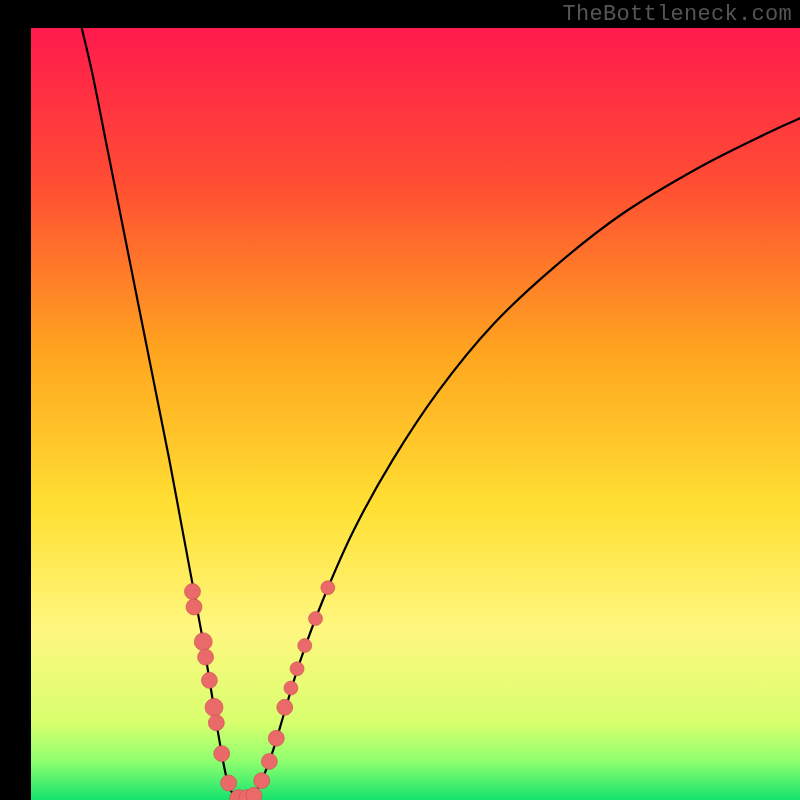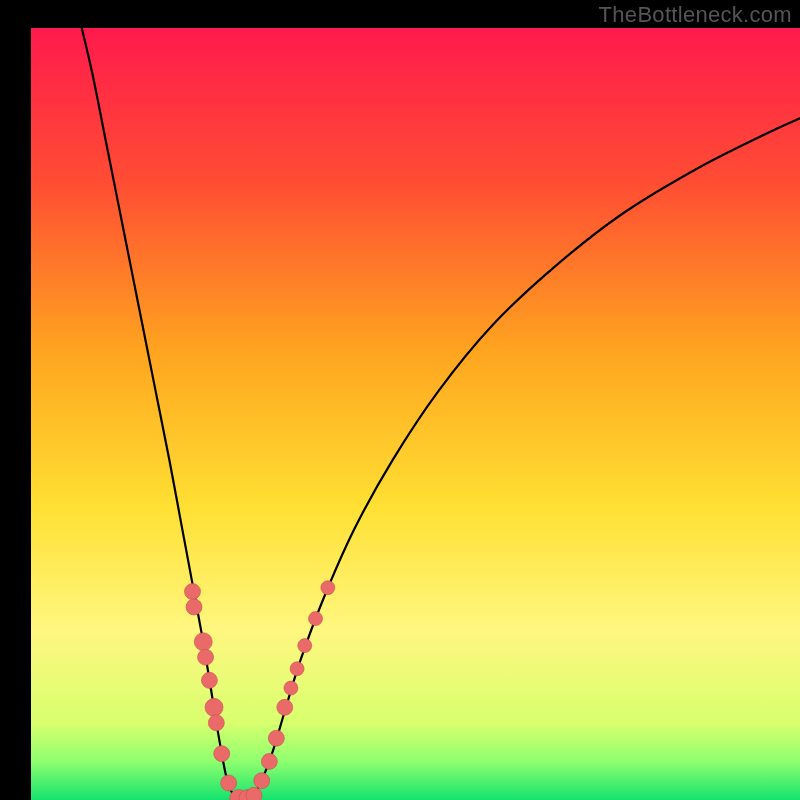--- a/index.html
+++ b/index.html
@@ -9,20 +9,21 @@
     height: 800px;
     background: #000;
     overflow: hidden;
     font-family: Arial, Helvetica, sans-serif;
   }
   .frame {
     position: relative;
     width: 800px;
     height: 788px;
     background: #000;
+    font-family: Liberation Mono, monospace;
   }
   .watermark {
     position: absolute;
     top: 2px;
     right: 8px;
     color: #555;
     font-size: 22px;
     letter-spacing: 0.3px;
     font-weight: 500;
     z-index: 10;

